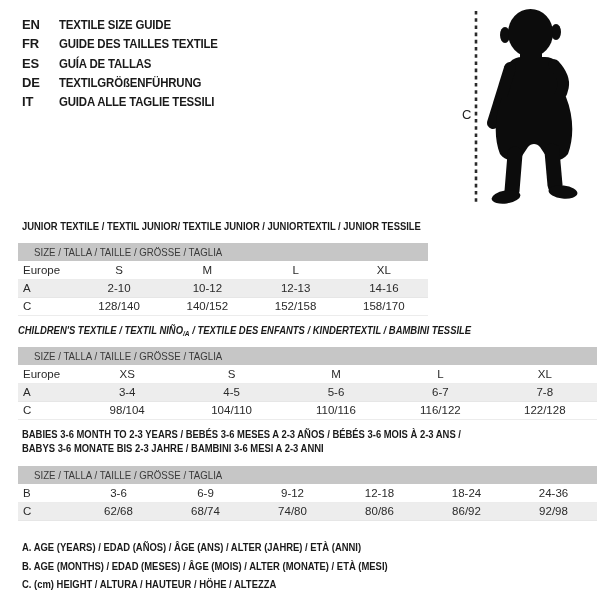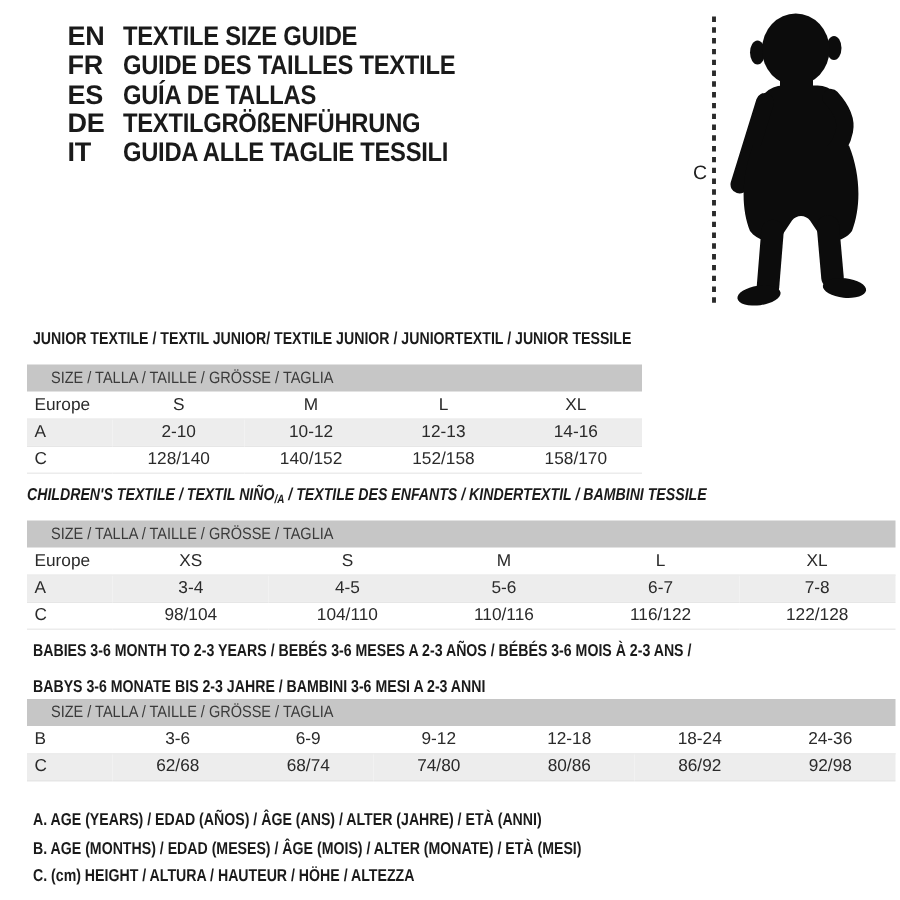--- a/index.html
+++ b/index.html
@@ -7,21 +7,21 @@
   body {
     position:relative;
     background:#ffffff;
     font-family:"Liberation Sans", sans-serif;
     color:#1a1a1a;
     overflow:hidden;
   }
   .abs { position:absolute; }
 
   
-  .lang-row { display:flex; line-height:19.3px; font-size:18px; font-weight:700; letter-spacing:-0.2px;margin-left:23px; }
+  .lang-row { display:flex; line-height:19.3px; font-size:13px; font-weight:700; letter-spacing:-0.2px; }
   .lang-code { width:37px; flex:0 0 37px; }
   .cond { display:inline-block; transform:scaleX(0.88); transform-origin:0 50%; white-space:nowrap; }
   .cond2 { display:inline-block; transform:scaleX(0.82); transform-origin:0 50%; white-space:nowrap; }
 
   
   .tbl-title { font-size:11.5px; font-weight:700; white-space:nowrap; }
 
   
   .tbl { position:absolute; }
   .size-bar {
@@ -182,21 +182,21 @@
       <td>110/116</td>
       <td>116/122</td>
       <td>122/128</td>
     </tr>
   </tbody>
     </table>
 </div>
 
 <div class="abs tbl-title" style="left:22px; top:428px;">
   <div><span class="cond2">BABIES 3-6 MONTH TO 2-3 YEARS / BEBÉS 3-6 MESES A 2-3 AÑOS / BÉBÉS 3-6 MOIS À 2-3 ANS /</span></div>
-  <div style="margin-top:12px;text-decoration:underline;"><span class="cond2">BABYS 3-6 MONATE BIS 2-3 JAHRE / BAMBINI 3-6 MESI A 2-3 ANNI</span></div>
+  <div style="margin-top:2px;text-decoration:underline;"><span class="cond2">BABYS 3-6 MONATE BIS 2-3 JAHRE / BAMBINI 3-6 MESI A 2-3 ANNI</span></div>
 </div>
 <div class="tbl" style="left:18px; top:466px; width:579px;">
   <div class="size-bar">
     <span class="cond">SIZE / TALLA / TAILLE / GRÖSSE / TAGLIA</span>
   </div>
   <table>
     <colgroup>
         <col class="c-label">
         <col>
         <col>

